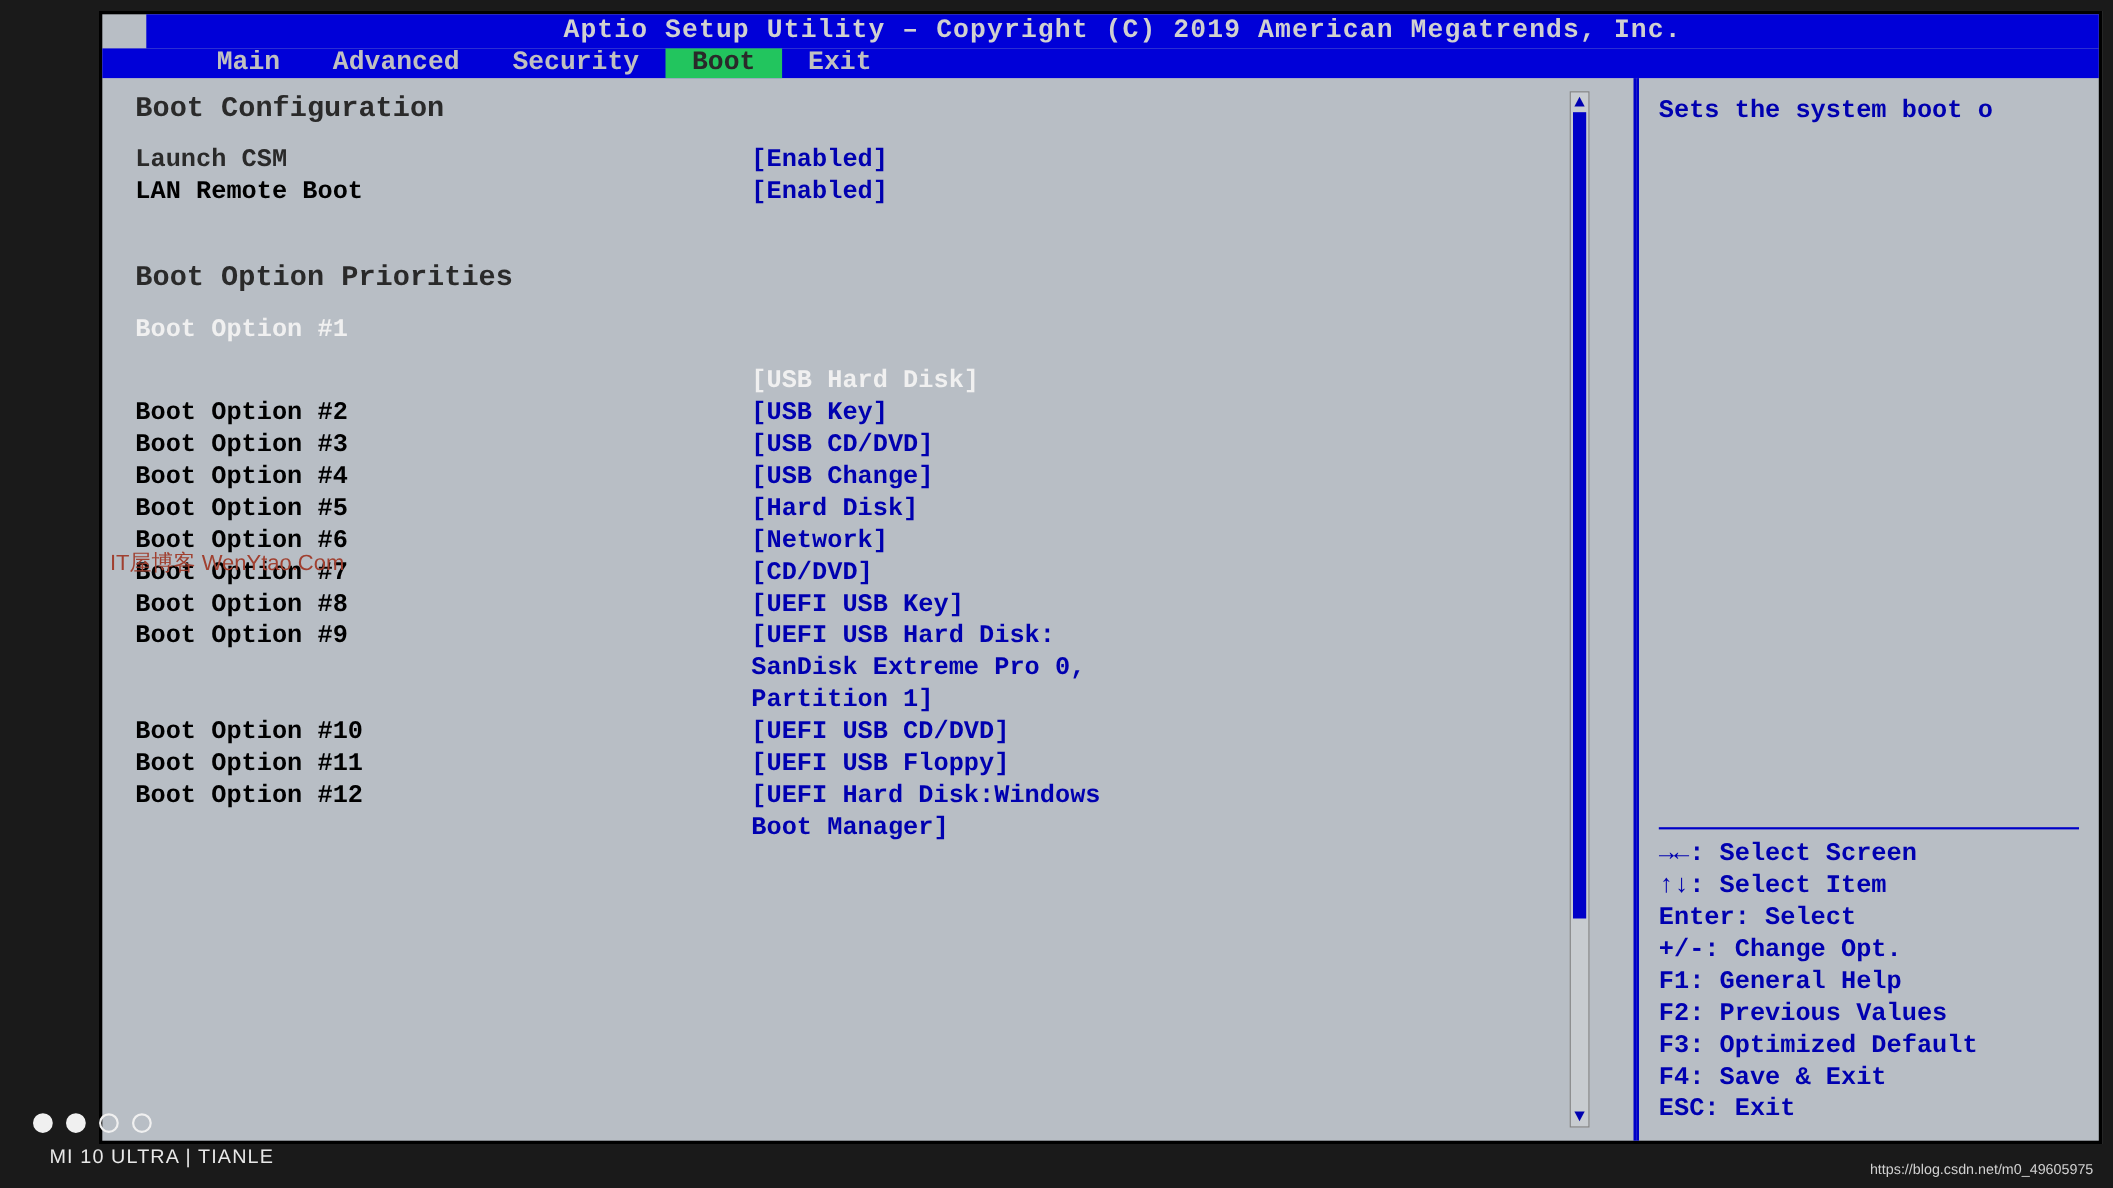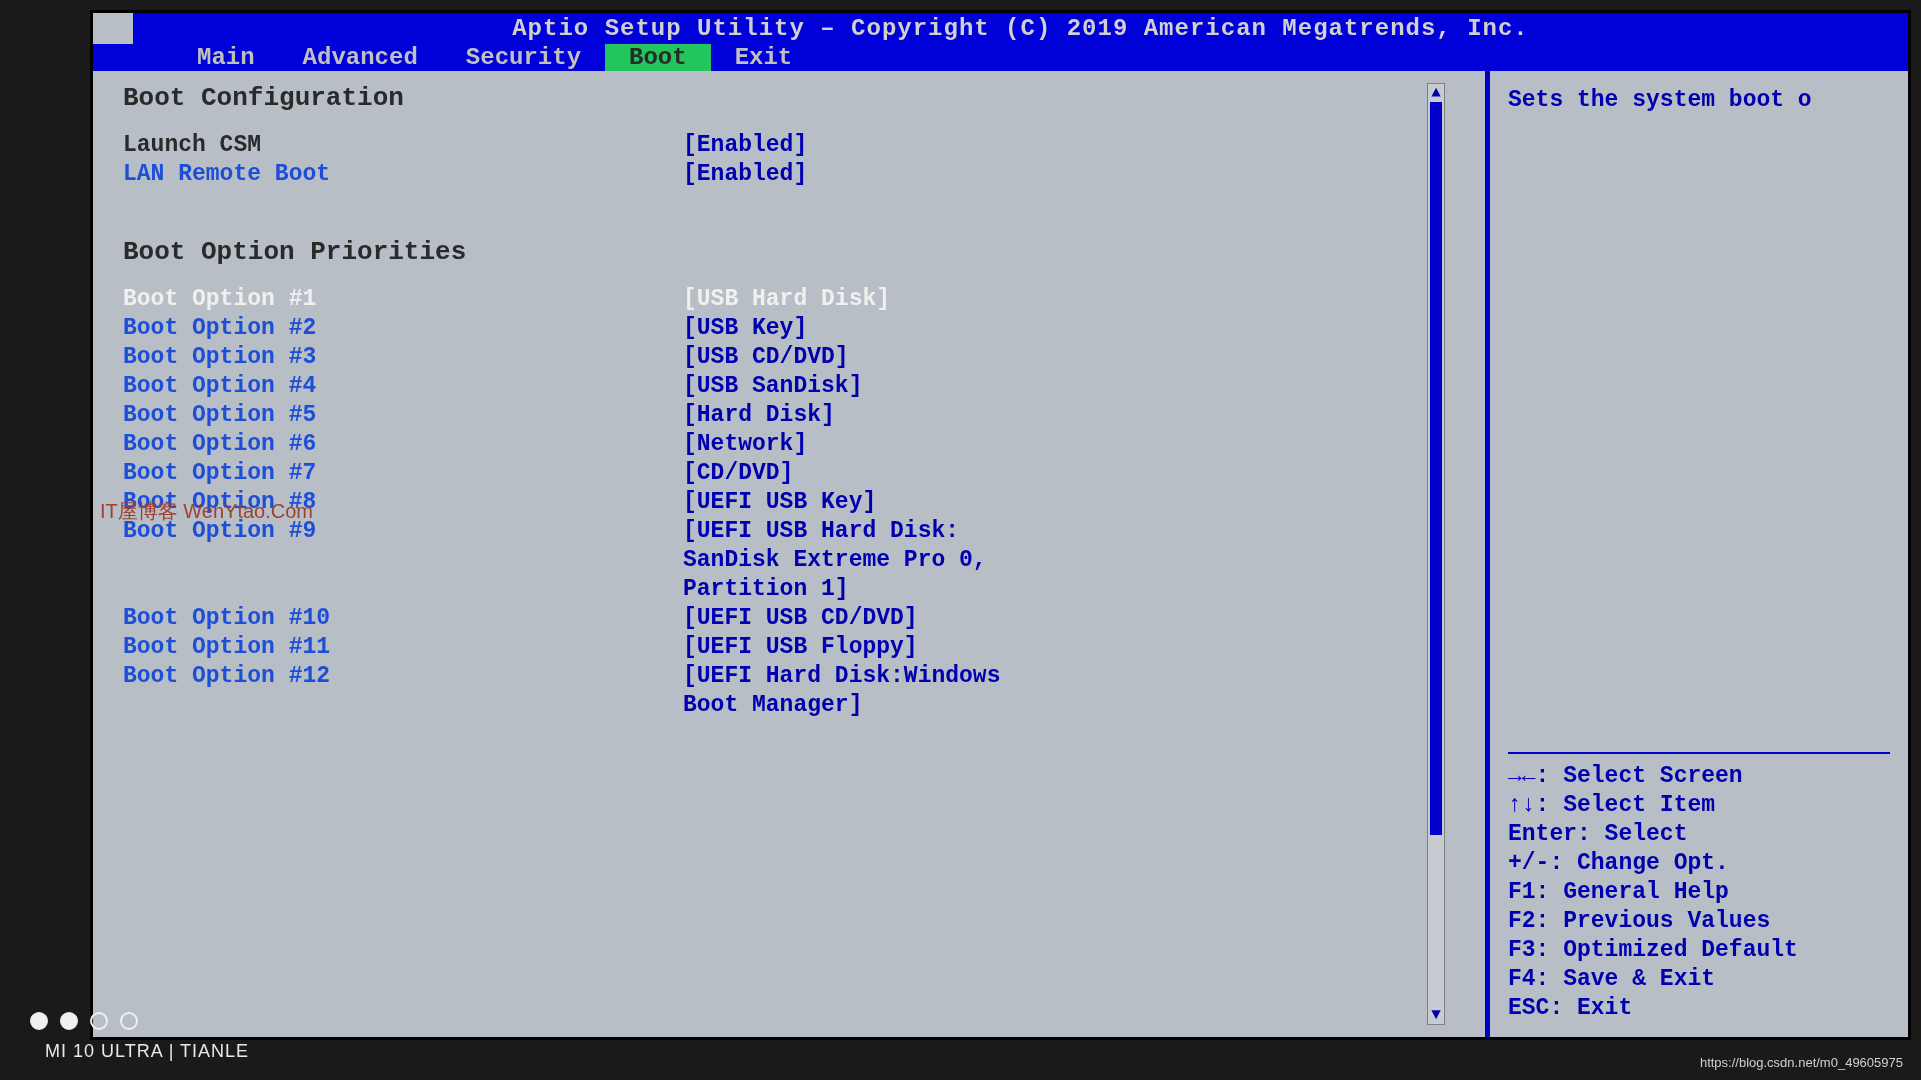--- a/index.html
+++ b/index.html
@@ -66,21 +66,21 @@
       margin-bottom: 18px;
       font-size: 26px;
     }
     .setting-row {
       display: flex;
       line-height: 29px;
       font-size: 23px;
     }
     .setting-label {
       width: 560px;
-      color: #1d4ed8;
+      color: #000000;
     }
     .setting-label.dark {
       color: #2a2a2a;
     }
     .setting-value {
       color: #0000b0;
     }
     .setting-row.selected .setting-label,
     .setting-row.selected .setting-value {
       color: #f0f0f0;
@@ -208,33 +208,33 @@
           <div class="setting-value">[Enabled]</div>
         </div>
 
         <div class="spacer"></div>
 
         <div class="section-header">Boot Option Priorities</div>
 
         <div id="boot-options">
             <div class="setting-row selected">
               <div class="setting-label">Boot Option #1</div>
-              <div class="setting-value" style="max-width: 360px;">[USB Hard Disk]</div>
+              <div class="setting-value" style="max-width: 360px; margin-top: 47px;">[USB Hard Disk]</div>
             </div>
             <div class="setting-row">
               <div class="setting-label">Boot Option #2</div>
               <div class="setting-value" style="max-width: 360px;">[USB Key]</div>
             </div>
             <div class="setting-row">
               <div class="setting-label">Boot Option #3</div>
               <div class="setting-value" style="max-width: 360px;">[USB CD/DVD]</div>
             </div>
             <div class="setting-row">
               <div class="setting-label">Boot Option #4</div>
-              <div class="setting-value" style="max-width: 360px;">[USB SanDisk]</div>
+              <div class="setting-value" style="max-width: 360px;">[USB Change]</div>
             </div>
             <div class="setting-row">
               <div class="setting-label">Boot Option #5</div>
               <div class="setting-value" style="max-width: 360px;">[Hard Disk]</div>
             </div>
             <div class="setting-row">
               <div class="setting-label">Boot Option #6</div>
               <div class="setting-value" style="max-width: 360px;">[Network]</div>
             </div>
             <div class="setting-row">

